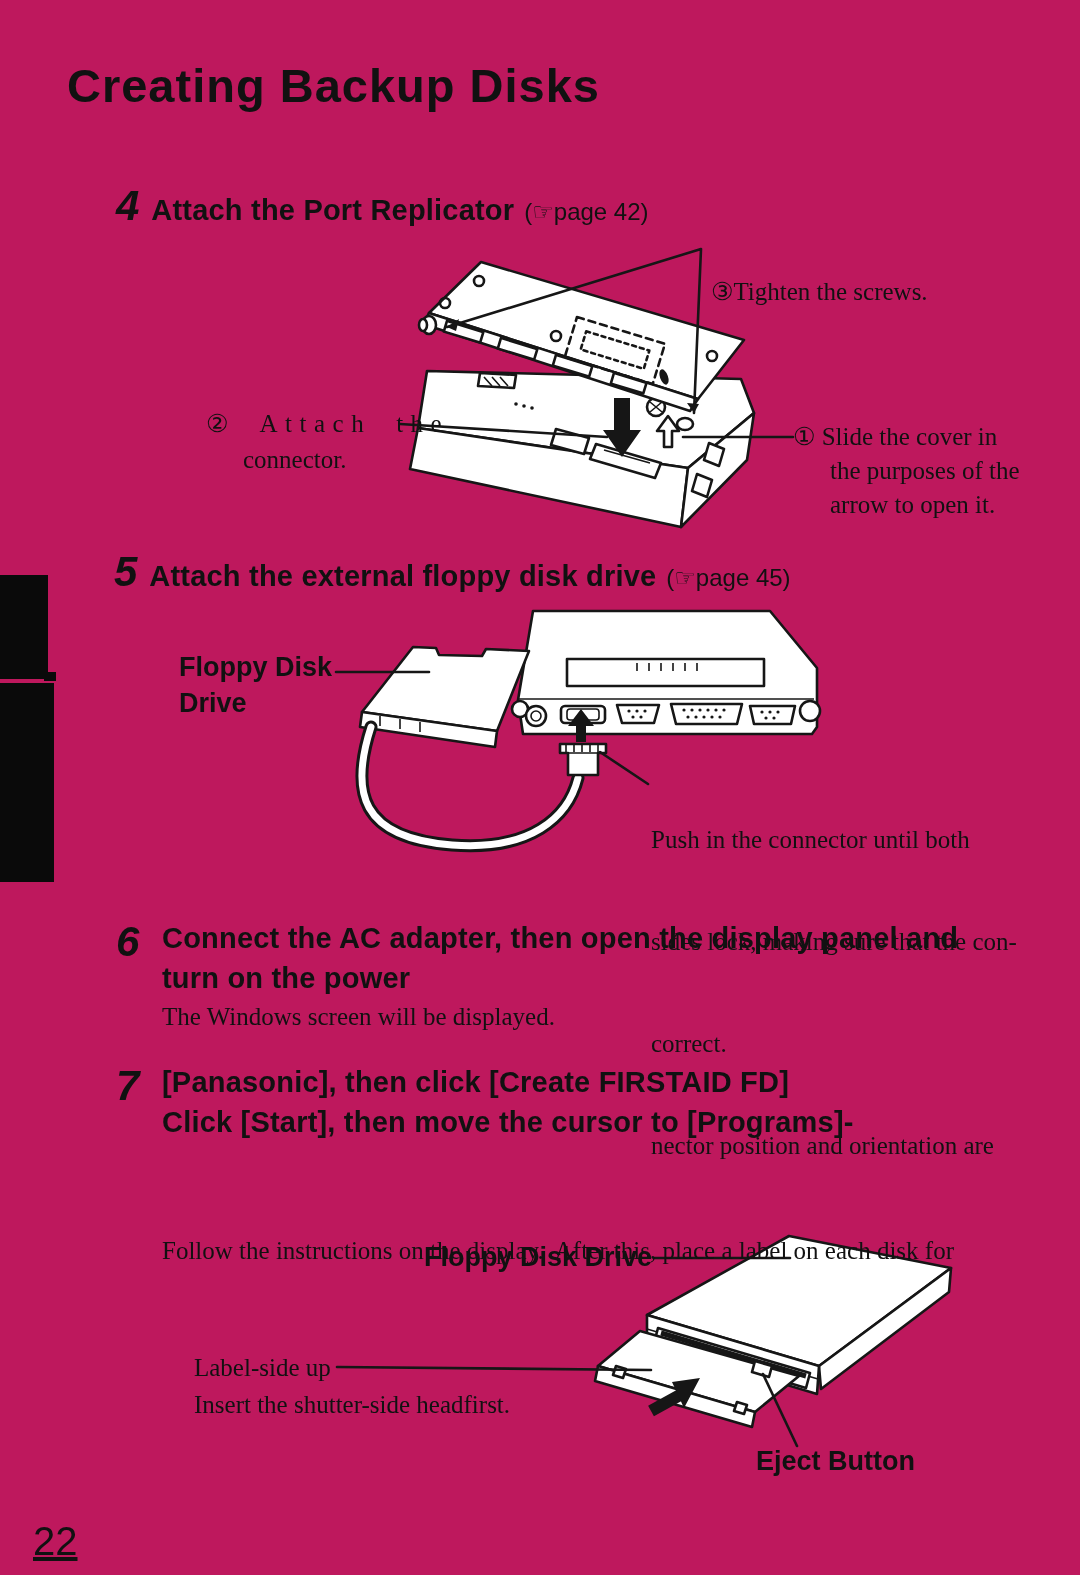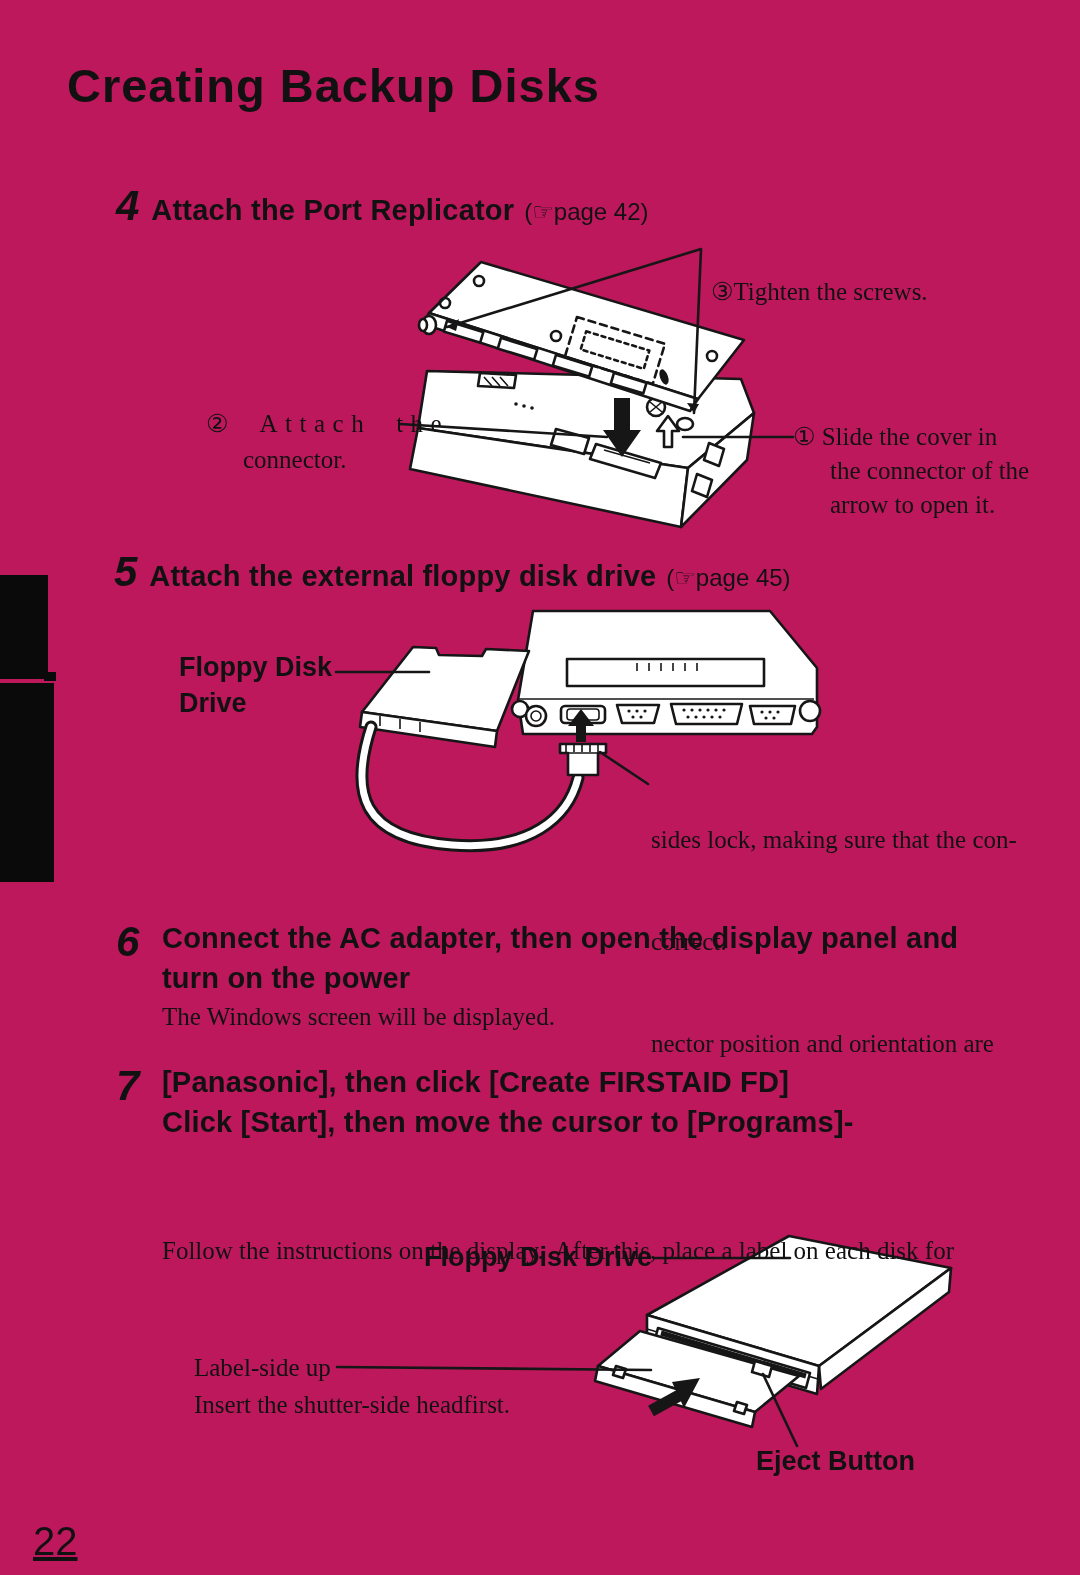--- a/index.html
+++ b/index.html
@@ -184,32 +184,33 @@
   <div class="abs step-head" style="left:116px;top:182px;">
     <span class="step-num">4</span>
     <span class="step-txt">Attach the Port Replicator</span>
     <span class="step-ref">(☞page 42)</span>
   </div>
 
   <div class="abs serif" style="left:711px;top:243px;margin-top:32px;">③Tighten the screws.</div>
   <div class="abs serif spread" style="left:206px;top:407px;">② Attach the</div>
   <div class="abs serif" style="left:243px;top:443px;">connector.</div>
   <div class="abs serif" style="left:793px;top:420px;">① Slide the cover in</div>
-  <div class="abs serif" style="left:830px;top:454px;">the connector of the</div>
+  <div class="abs serif" style="left:830px;top:454px;">the purposes of the</div>
   <div class="abs serif" style="left:830px;top:488px;">arrow to open it.</div>
 
   <div class="abs step-head" style="left:114px;top:548px;">
     <span class="step-num">5</span>
     <span class="step-txt">Attach the external floppy disk drive</span>
     <span class="step-ref">(☞page 45)</span>
   </div>
 
   <div class="abs boldlabel" style="left:179px;top:652px;">Floppy Disk</div>
   <div class="abs boldlabel" style="left:179px;top:688px;">Drive</div>
   <div class="abs serif" style="left:651px;top:755px;">
+    <div>Push in the connector until both</div>
     <div>sides lock, making sure that the con-</div>
     <div>correct.</div>
     <div>nector position and orientation are</div>
   </div>
 
   <div class="abs step-block" style="left:116px;top:918px;">
     <span class="step-num">6</span>
     <div class="head-lines">
       <div>Connect the AC adapter, then open the display panel and</div>
       <div>turn on the power</div>

